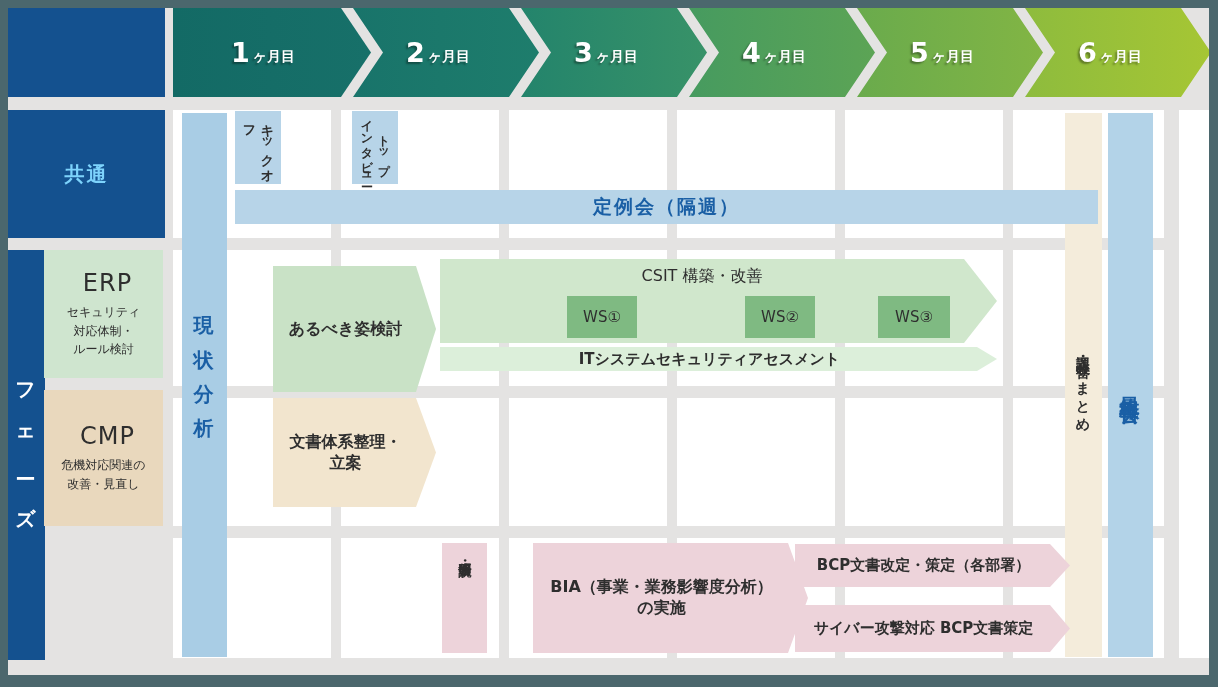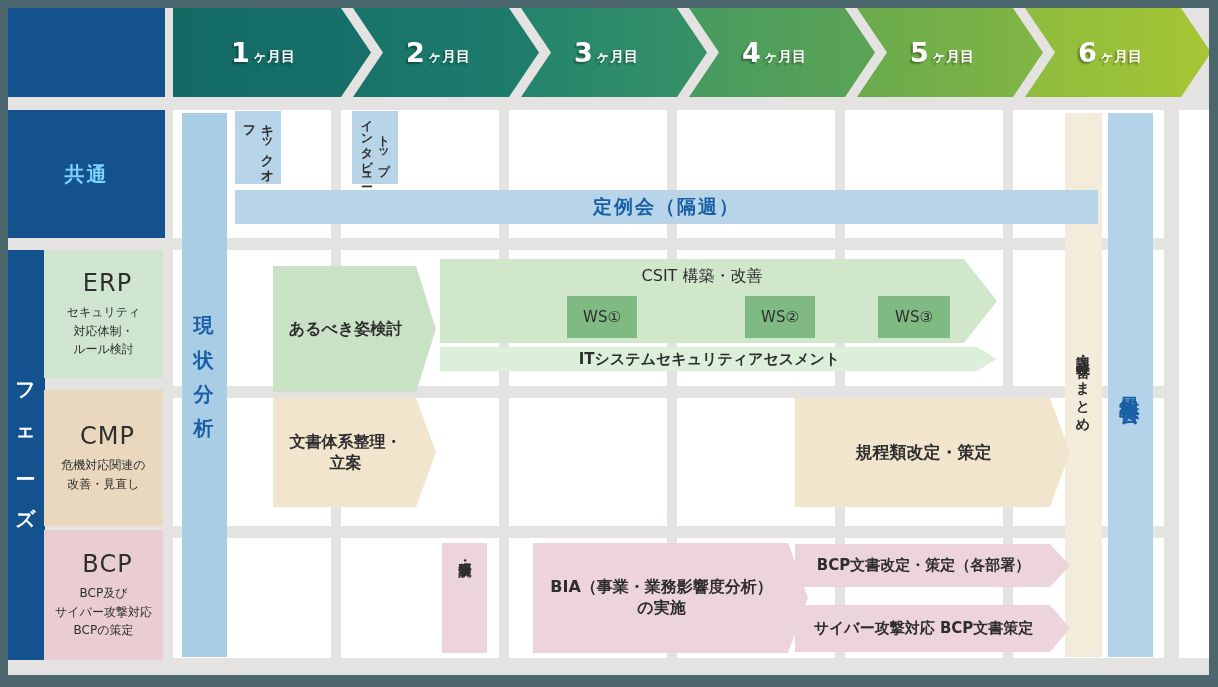--- a/index.html
+++ b/index.html
@@ -127,26 +127,20 @@
     <div class="t">ERP</div>
     <div class="s">セキュリティ
 対応体制・
 ルール検討</div>
   </div>
   <div class="abs rowlabel lbl-cmp">
     <div class="t">CMP</div>
     <div class="s">危機対応関連の
 改善・見直し</div>
   </div>
-  <div class="abs rowlabel lbl-bcp">
-    <div class="t">BCP</div>
-    <div class="s">BCP及び
-サイバー攻撃対応
-BCPの策定</div>
-  </div>
 
   <div class="abs vbar genjo">
       <span class="vtext">現状分析</span>
     </div>
   <div class="abs vbar kadai">
       <span class="vtext">課題・改善りまとめ</span>
     </div>
   <div class="abs vbar saishu">
       <span class="vtext">最終報告会</span>
     </div>
@@ -165,21 +159,20 @@
   <div class="abs arrow arubeki">あるべき姿検討</div>
   <div class="abs arrow csit"></div>
   <div class="abs csit-label">CSIT 構築・改善</div>
   <div class="abs wsbox ws1">WS①</div>
   <div class="abs wsbox ws2">WS②</div>
   <div class="abs wsbox ws3">WS③</div>
   <div class="abs arrow itarrow">ITシステムセキュリティアセスメント</div>
 
   <div class="abs arrow bunsho">文書体系整理・
 立案</div>
-  <div class="abs arrow kitei">規程類改定・策定</div>
 
   <div class="abs evbox kenshu">
       <span class="vtext">研修・説明会</span>
     </div>
   <div class="abs arrow bia">BIA（事業・業務影響度分析）
 の実施</div>
   <div class="abs arrow bcpdoc">BCP文書改定・策定（各部署）</div>
   <div class="abs arrow cyber">サイバー攻撃対応 BCP文書策定</div>
 
 </div>

